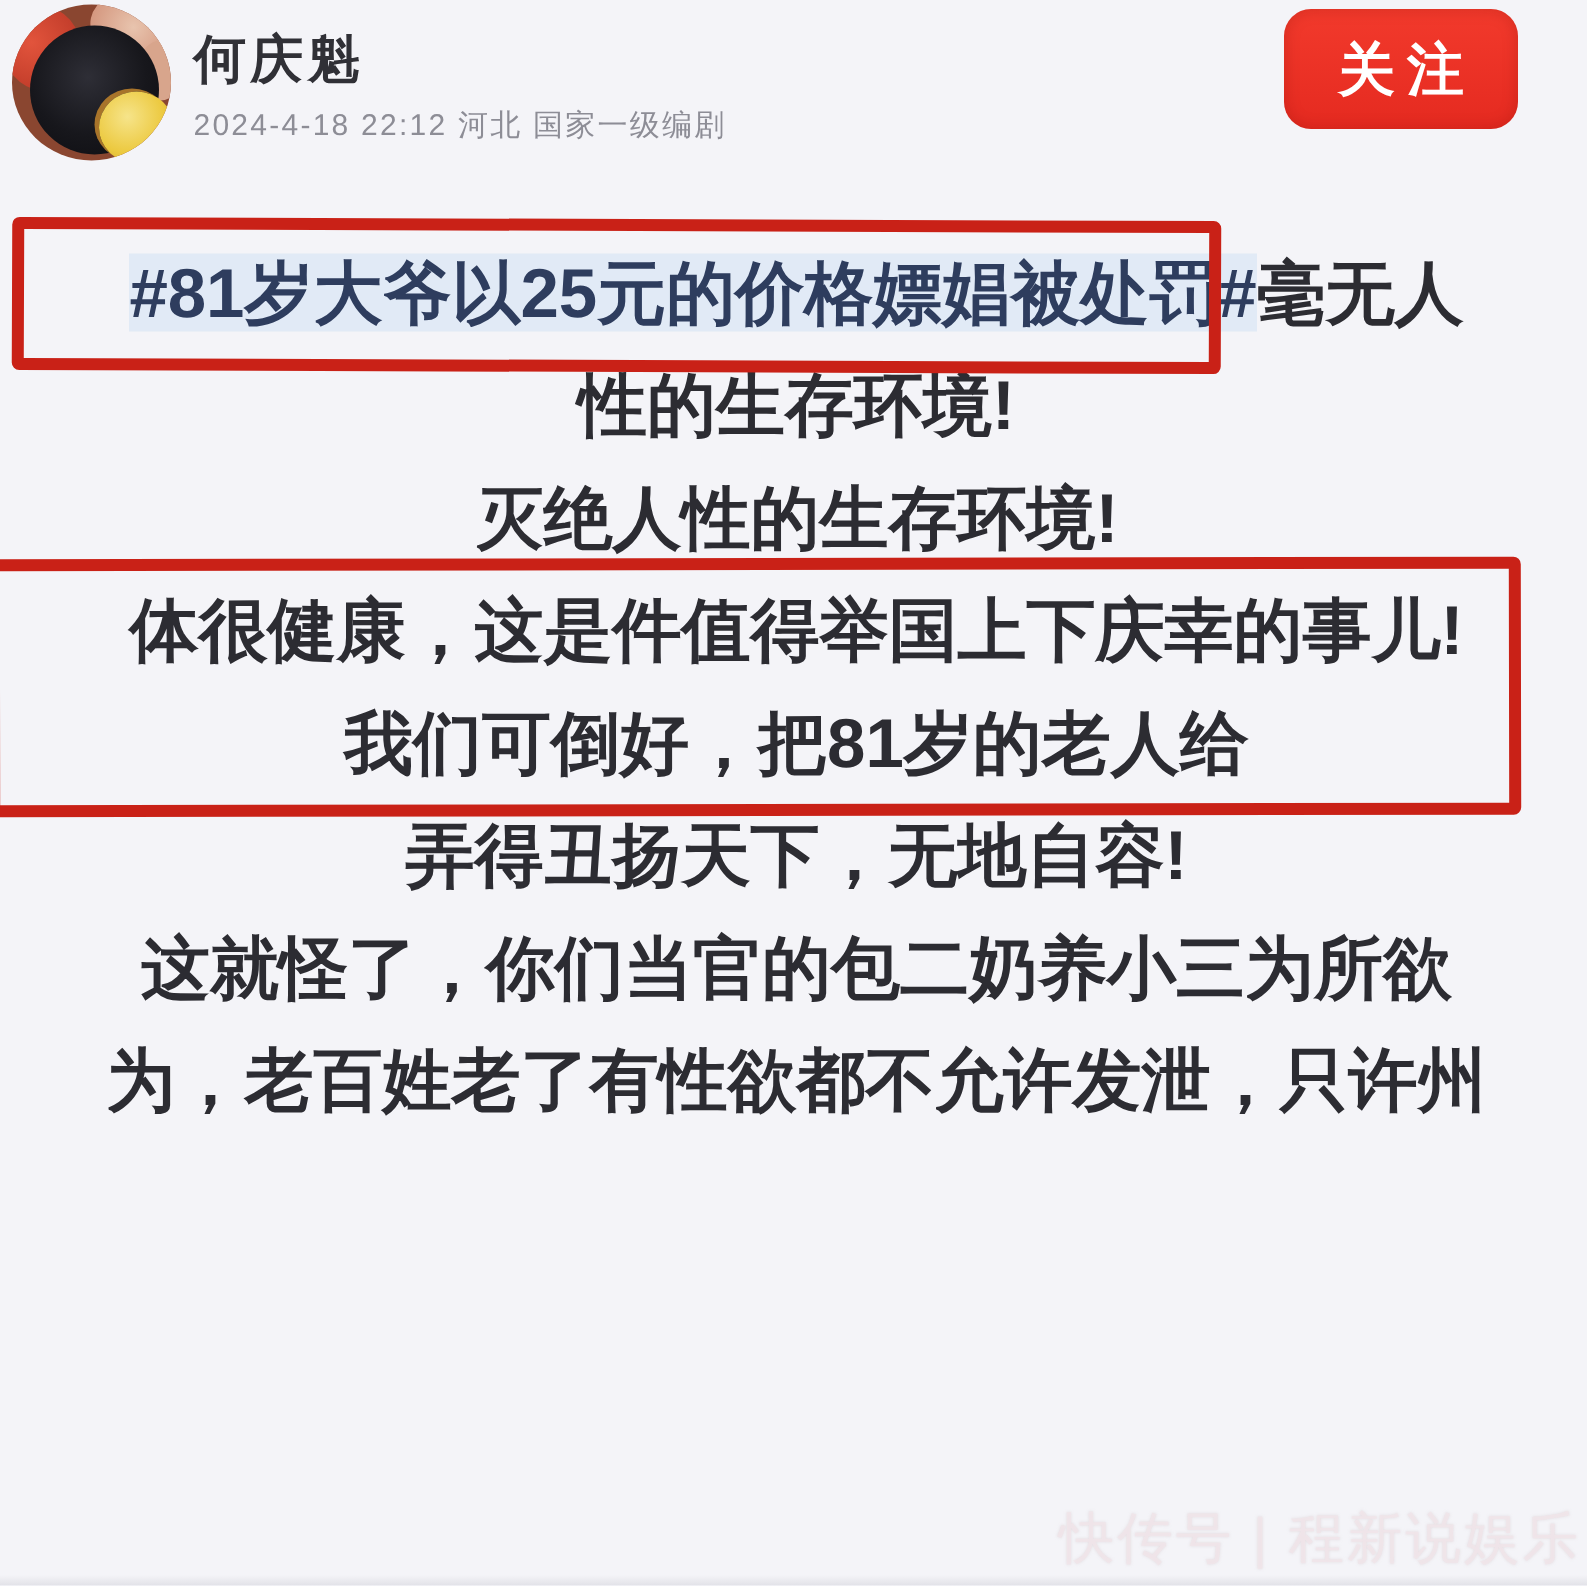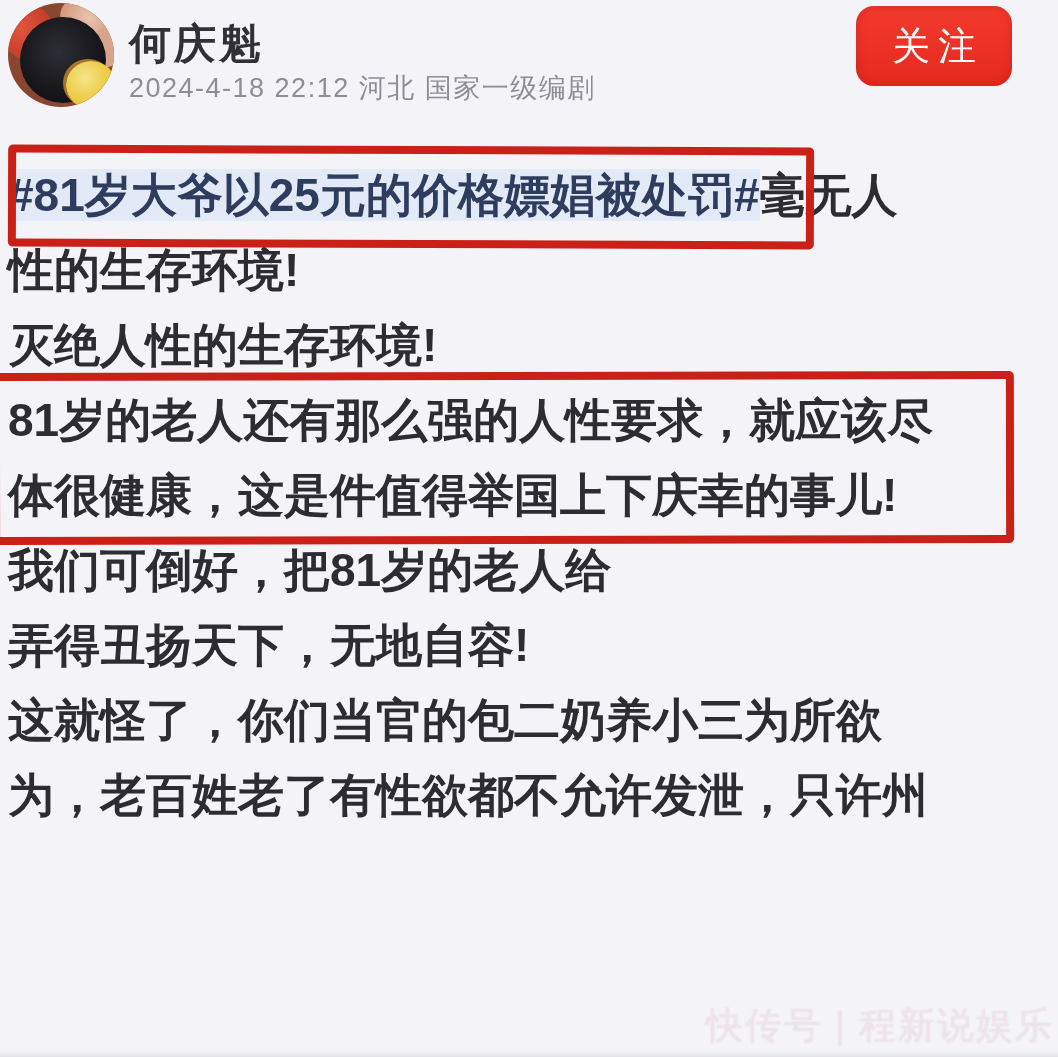--- a/index.html
+++ b/index.html
@@ -21,42 +21,42 @@
     background:radial-gradient(circle at 40% 40%, #e2543c, #b33222);transform:rotate(-20deg);}
   .av-pink{position:absolute;left:52px;top:-8px;width:58px;height:46px;border-radius:50%;
     background:radial-gradient(circle at 50% 50%, #e8c4ae, #cf8b72);transform:rotate(12deg);}
   .av-pink2{position:absolute;left:84px;top:24px;width:30px;height:40px;border-radius:50%;
     background:#d8a58c;}
   .av-gold{position:absolute;left:58px;top:58px;width:50px;height:48px;border-radius:50%;
     background:radial-gradient(circle at 38% 35%, #f6e48a 0%, #ecc93f 55%, #c99b22 100%);
     box-shadow:-3px -2px 0 #a8742a;}
   .username{
     position:absolute;left:129px;top:16px;
-    font-size:42px;font-weight:700;color:#303036;letter-spacing:3px;
+    font-size:35px;font-weight:700;color:#303036;letter-spacing:3px;
   }
   .meta{
     position:absolute;left:129px;top:70px;
-    font-size:27px;color:#8d8d96;letter-spacing:1.5px;white-space:nowrap;
+    font-size:20px;color:#8d8d96;letter-spacing:1.5px;white-space:nowrap;
   }
   .follow-btn{
     position:absolute;left:856px;top:6px;width:156px;height:80px;
     background:linear-gradient(180deg,#f23a2c 0%,#e52a20 100%);
     border-radius:18px;border:none;
     display:flex;align-items:center;justify-content:center;
-    color:#fff;font-size:38px;font-weight:400;letter-spacing:8px;
+    color:#fff;font-size:38px;font-weight:700;letter-spacing:8px;
     text-indent:8px;cursor:pointer;
     box-shadow:inset 0 0 10px rgba(120,10,5,.25);
     font-family:"Liberation Sans","DejaVu Sans",sans-serif;
   }
   
   .post-body{
     position:absolute;left:8px;top:158px;width:1046px;
     font-size:46px;line-height:75px;font-weight:600;color:#2c2c32;
   }
-  .post-line{white-space:nowrap;}
+  .post-line{white-space:nowrap;text-align:center;}
   .hashtag{
     color:#2e3d5e;
     background:rgba(197,219,242,.40);
     text-decoration:none;cursor:pointer;
   }
   
   .anno{
     position:absolute;border:8px solid #c92117;border-radius:5px;
     pointer-events:none;background:transparent;
   }
@@ -88,21 +88,20 @@
 
 <div class="username">何庆魁</div>
 <div class="meta">2024-4-18 22:12 河北 国家一级编剧</div>
 
 <button class="follow-btn">关注</button>
 
 <div class="post-body">
   <div class="post-line"><span class="hashtag">#81岁大爷以25元的价格嫖娼被处罚#</span><span>毫无人</span></div>
   <div class="post-line">性的生存环境!</div>
   <div class="post-line">灭绝人性的生存环境!</div>
-  <div class="post-line">81岁的老人还有那么强的人性要求，就应该尽</div>
   <div class="post-line">体很健康，这是件值得举国上下庆幸的事儿!</div>
   <div class="post-line">我们可倒好，把81岁的老人给</div>
   <div class="post-line">弄得丑扬天下，无地自容!</div>
   <div class="post-line">这就怪了，你们当官的包二奶养小三为所欲</div>
   <div class="post-line">为，老百姓老了有性欲都不允许发泄，只许州</div>
 </div>
 
 <div class="anno anno-1"></div>
 <div class="anno anno-2"></div>
 

